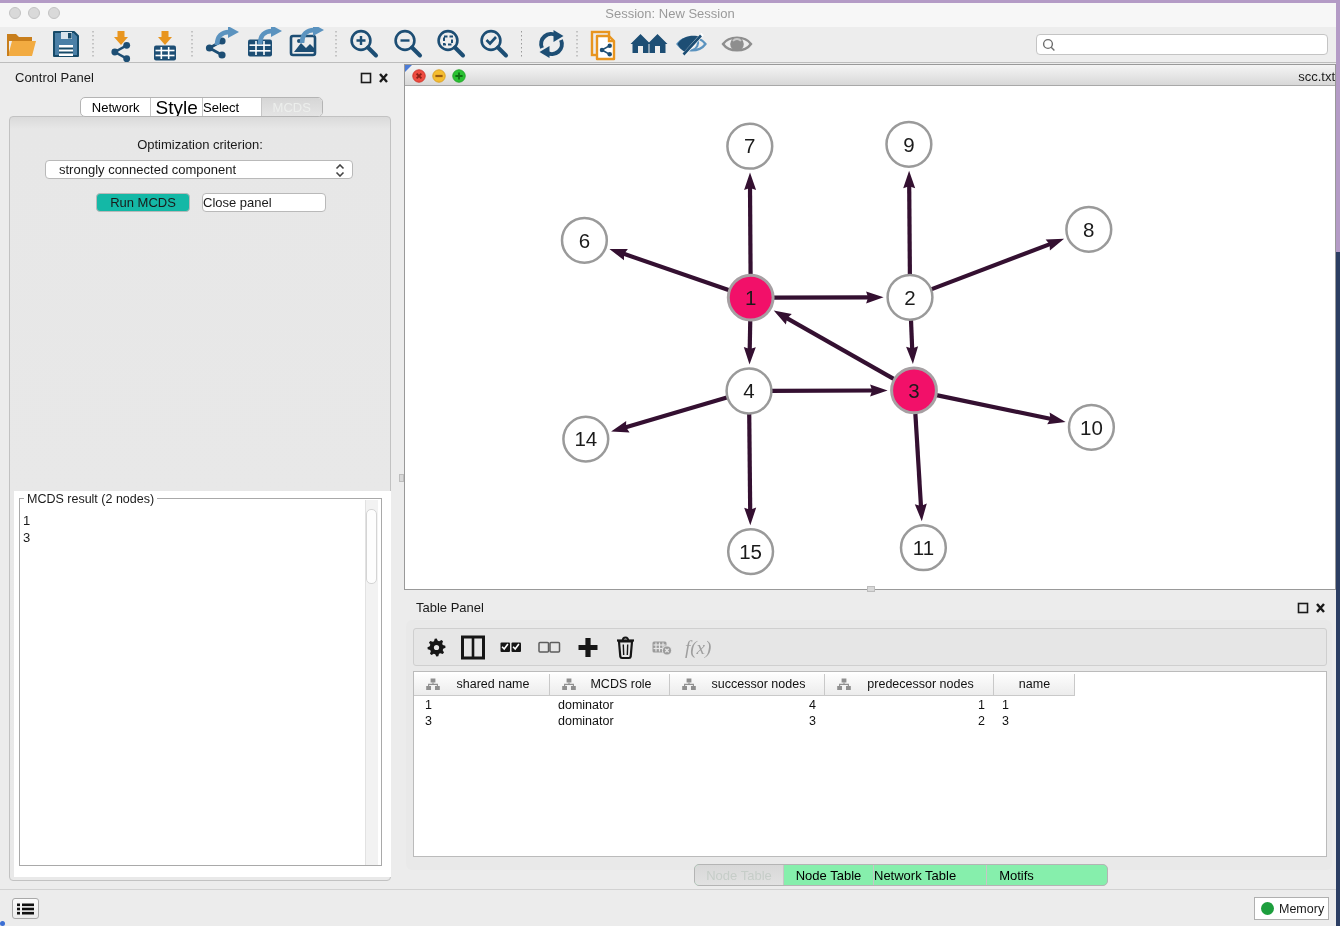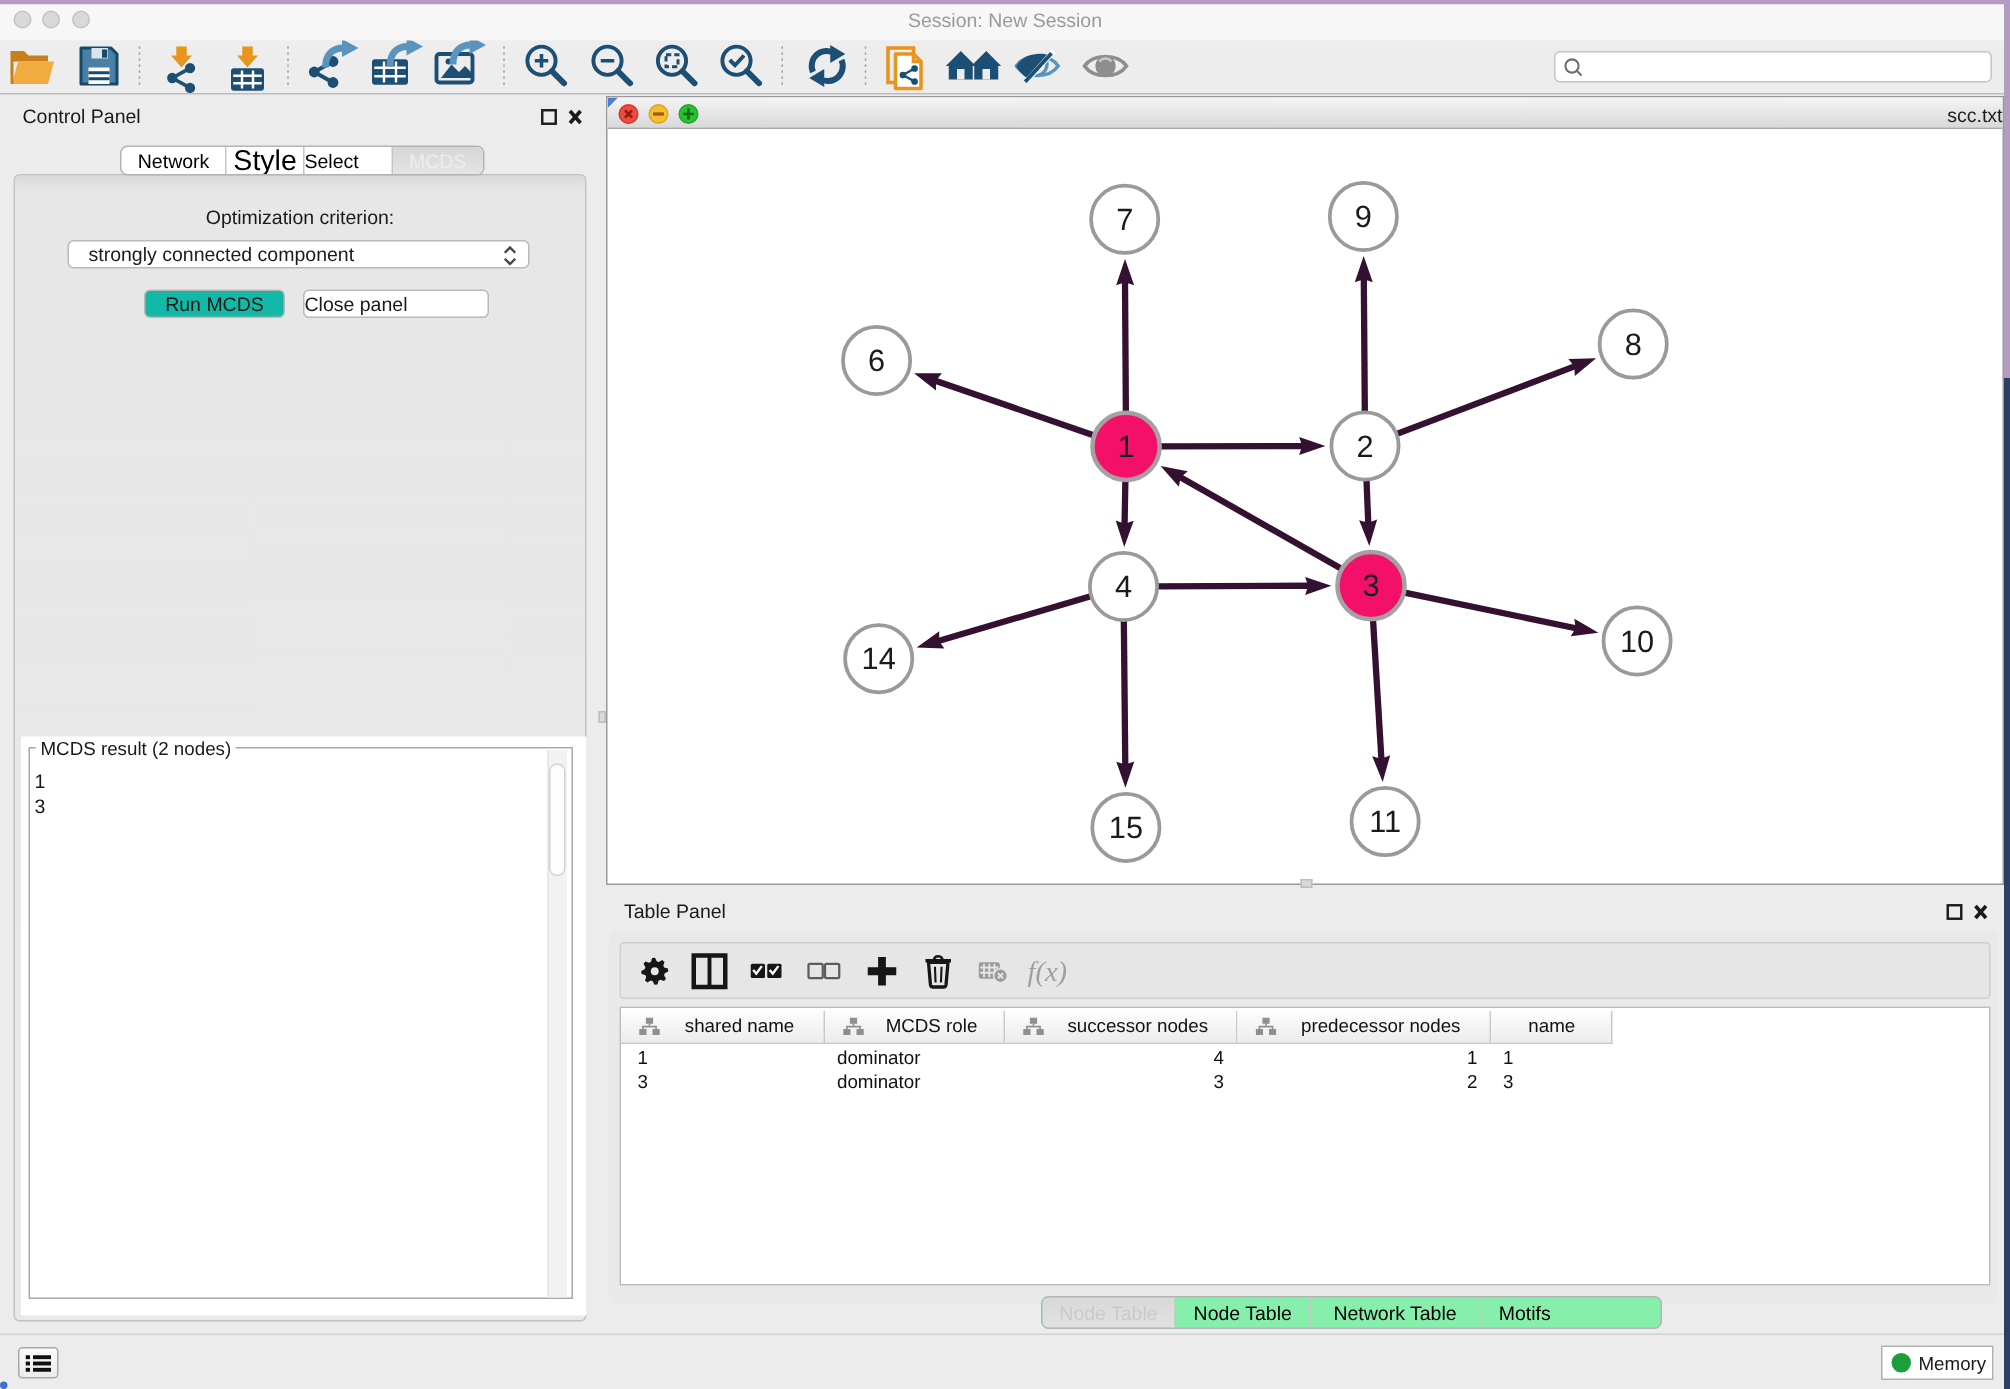--- a/index.html
+++ b/index.html
@@ -364,21 +364,21 @@
 <div class="abs" style="left:1002px;top:698px;font-size:12.5px;color:#111">1</div>
 <div class="abs" style="left:425px;top:714px;font-size:12.5px;color:#111">3</div>
 <div class="abs" style="left:558px;top:714px;font-size:12.5px;color:#111">dominator</div>
 <div class="abs" style="left:670px;top:714px;width:146px;text-align:right;font-size:12.5px;color:#111">3</div>
 <div class="abs" style="left:825px;top:714px;width:160px;text-align:right;font-size:12.5px;color:#111">2</div>
 <div class="abs" style="left:1002px;top:714px;font-size:12.5px;color:#111">3</div>
 
 <div class="abs" style="left:694px;top:864px;width:414px;height:22px;border:1px solid #b4b4b4;border-radius:5px;background:#86efac;overflow:hidden;display:flex">
   <div style="width:89px;border-right:1px solid #c6c6c6;text-align:center;font-size:13px;line-height:21px;background:linear-gradient(#d8d8d8,#e2e2e2);color:#c6cdc8">Node Table</div>
   <div style="width:90px;border-right:1px solid #c6c6c6;text-align:center;font-size:13px;line-height:21px">Node Table</div>
-  <div style="width:113px;border-right:1px solid #c6c6c6;text-align:center;font-size:13px;line-height:21px">Network Table</div>
+  <div style="width:113px;border-right:1px solid #c6c6c6;text-align:left;font-size:13px;line-height:21px">Network Table</div>
   <div style="width:59px;text-align:center;font-size:13px;line-height:21px">Motifs</div>
 </div>
 
 <div class="abs" style="left:0;top:889px;width:1340px;height:1px;background:#d2d2d2"></div>
 <div class="abs" style="left:12px;top:898px;width:27px;height:21px;background:linear-gradient(#fcfcfc,#ececec);border:1px solid #a9a9a9;border-radius:3px"></div>
 <svg class="abs" style="left:17px;top:903px" width="17" height="12" viewBox="0 0 17 12">
   <rect x="0" y="0.5" width="3" height="2.6" fill="#111"></rect>
     <rect x="5" y="0.5" width="12" height="2.6" fill="#111"></rect>
   <rect x="0" y="4.7" width="3" height="2.6" fill="#111"></rect>
     <rect x="5" y="4.7" width="12" height="2.6" fill="#111"></rect>

